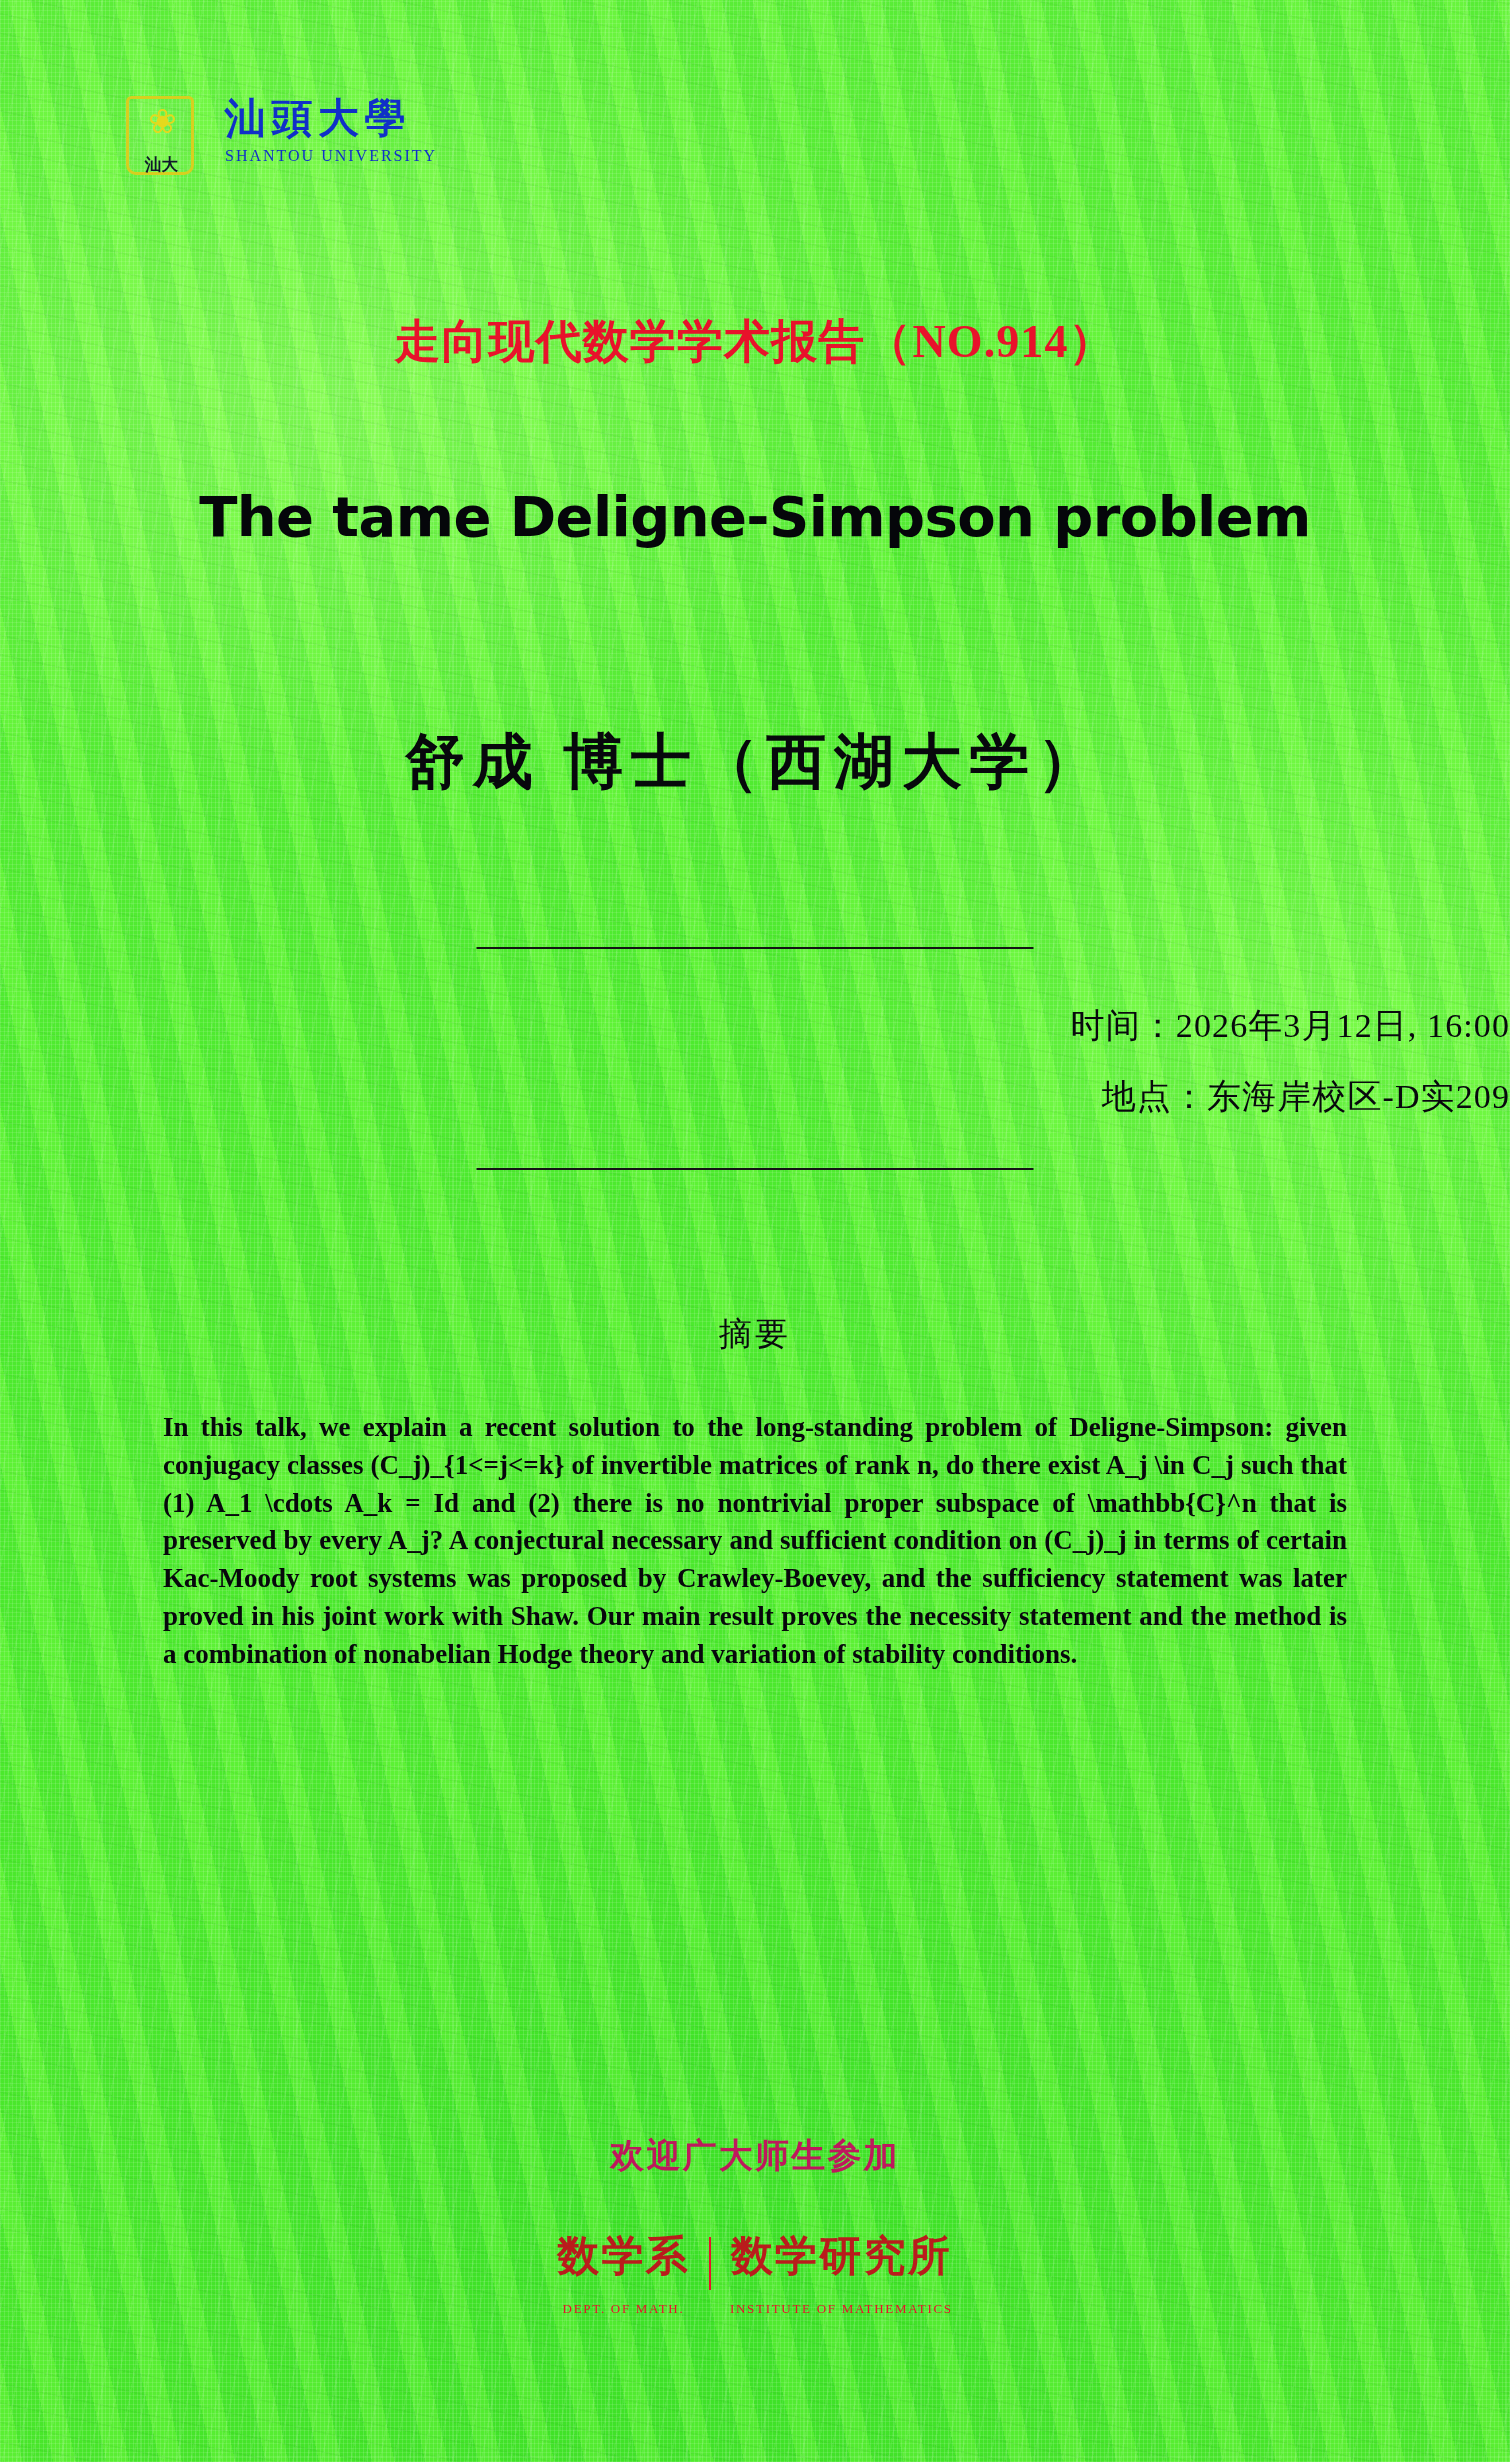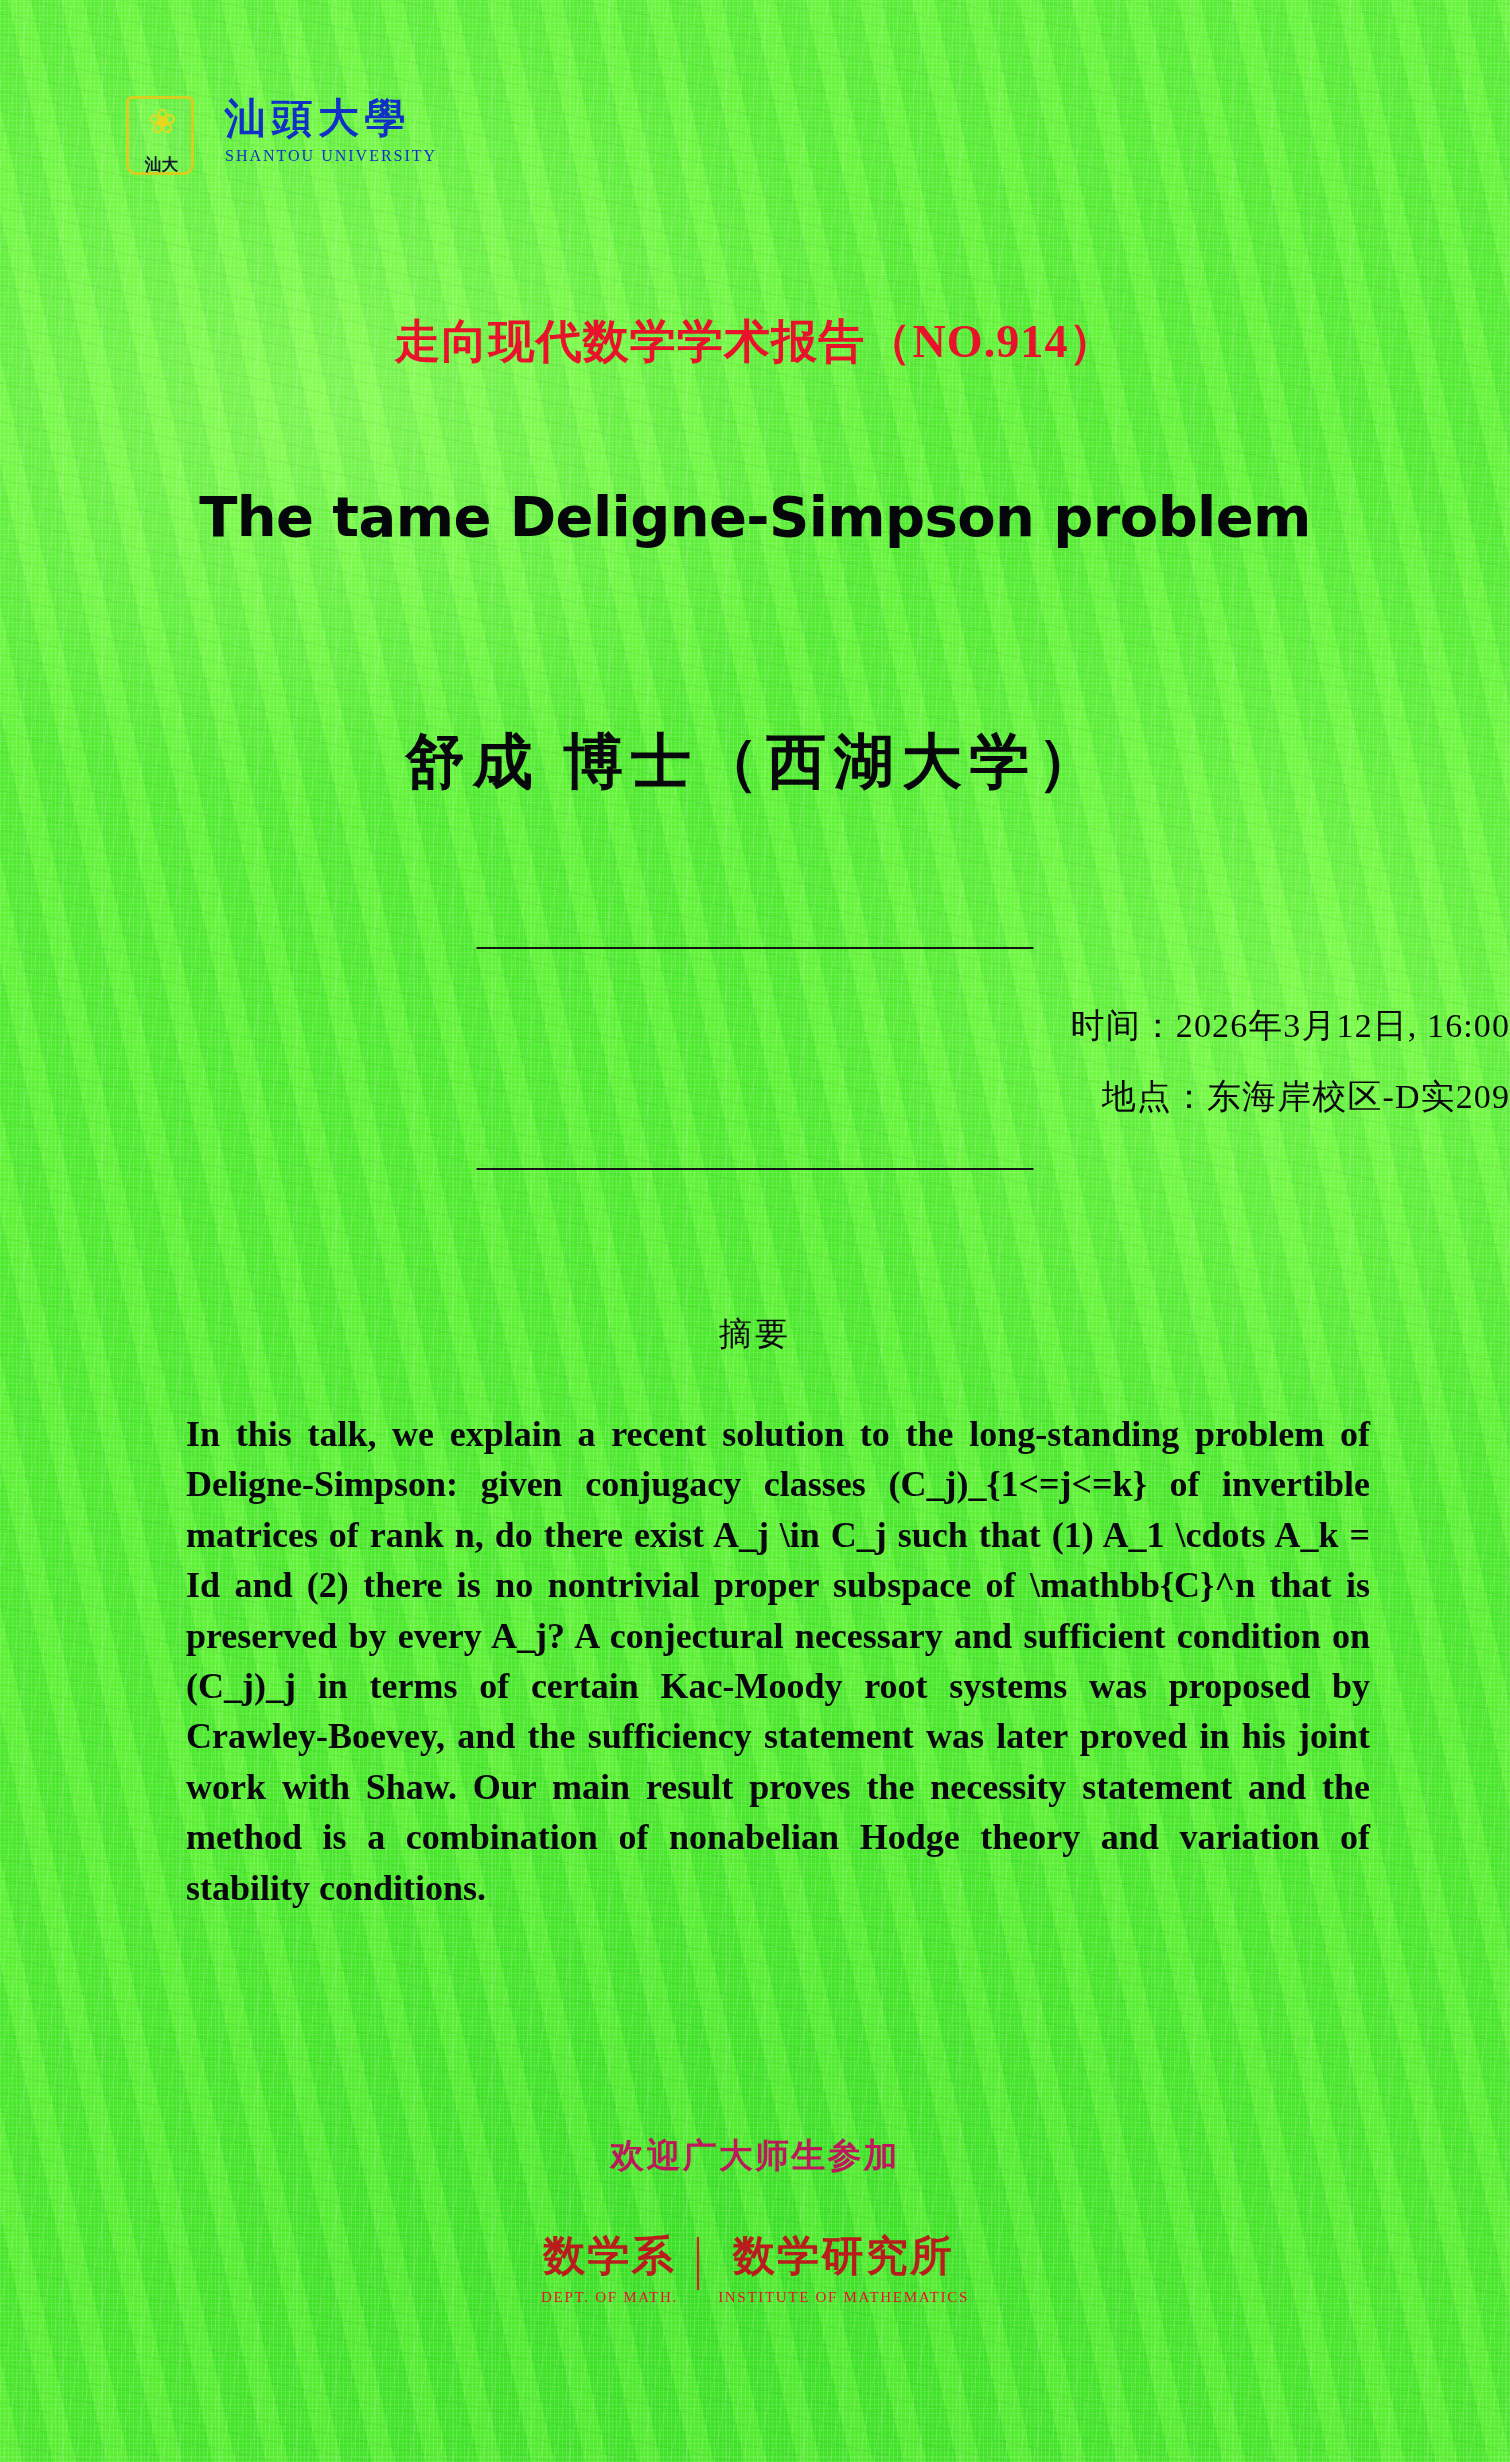--- a/index.html
+++ b/index.html
@@ -197,26 +197,25 @@
   .heading-bio { top: 1819px; }
 
   
   .abstract-body {
     position: absolute;
     left: 163px;
     width: 1184px;
     top: 1409px;
     font-family: "Liberation Serif", serif;
     font-weight: bold;
-    font-size: 36px;
+    font-size: 27px;
     line-height: 1.40;
     color: #07080c;
     text-align: justify;
     text-justify: inter-word;
-    margin-left: 23px;
   }
 
   
   .bio-body {
     position: absolute;
     left: 163px;
     width: 1184px;
     top: 1905px;
     font-family: "Liberation Serif", serif;
     font-weight: bold;
@@ -257,23 +256,23 @@
   .footer-col .cn {
     font-family: "Liberation Serif", serif;
     font-weight: bold;
     font-size: 42px;
     line-height: 1.0;
     color: #b91c1c;
     letter-spacing: 2.2px;
     white-space: nowrap;
   }
   .footer-col .en {
-    margin-top: 12px;
-    font-family: "Liberation Serif", serif;
-    font-size: 15px;
+    margin-top: 24px;
+    font-family: "Liberation Serif", serif;
+    font-size: 13px;
     letter-spacing: 1.7px;
     color: #e8122b;
     white-space: nowrap;
     text-align: center;
   }
   .footer-sep {
     width: 2.2px;
     height: 53px;
     background: #e8122b;
     margin-top: 2.2px;

